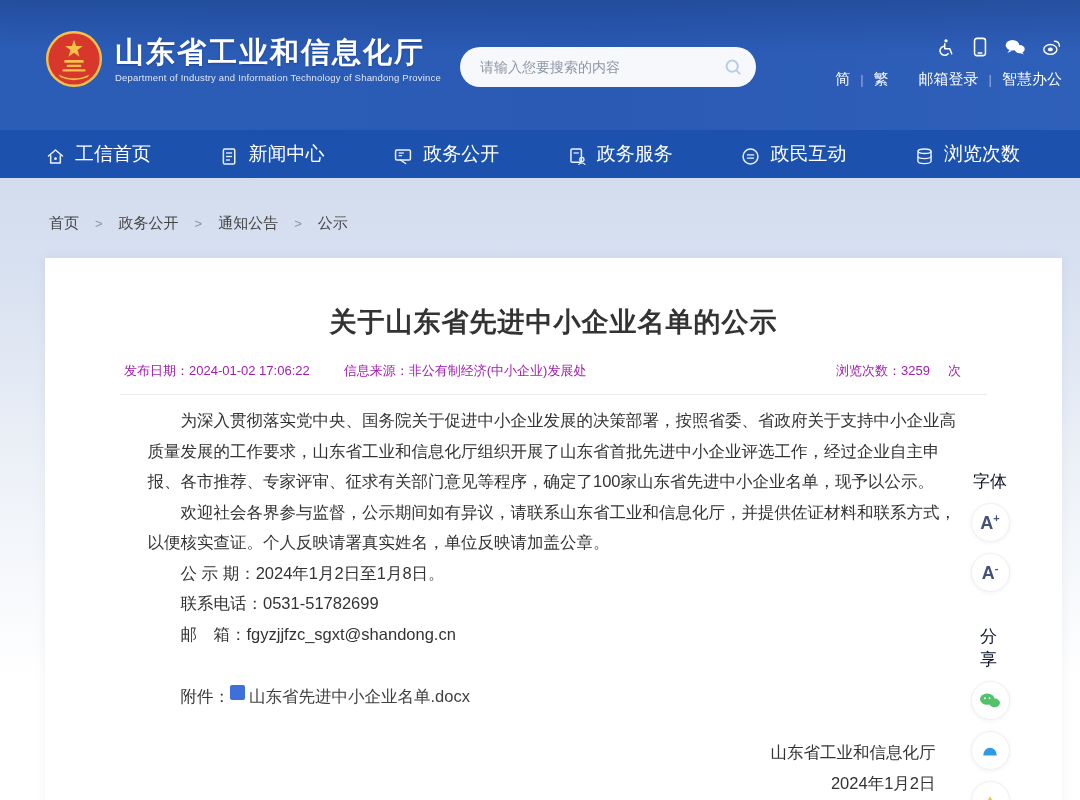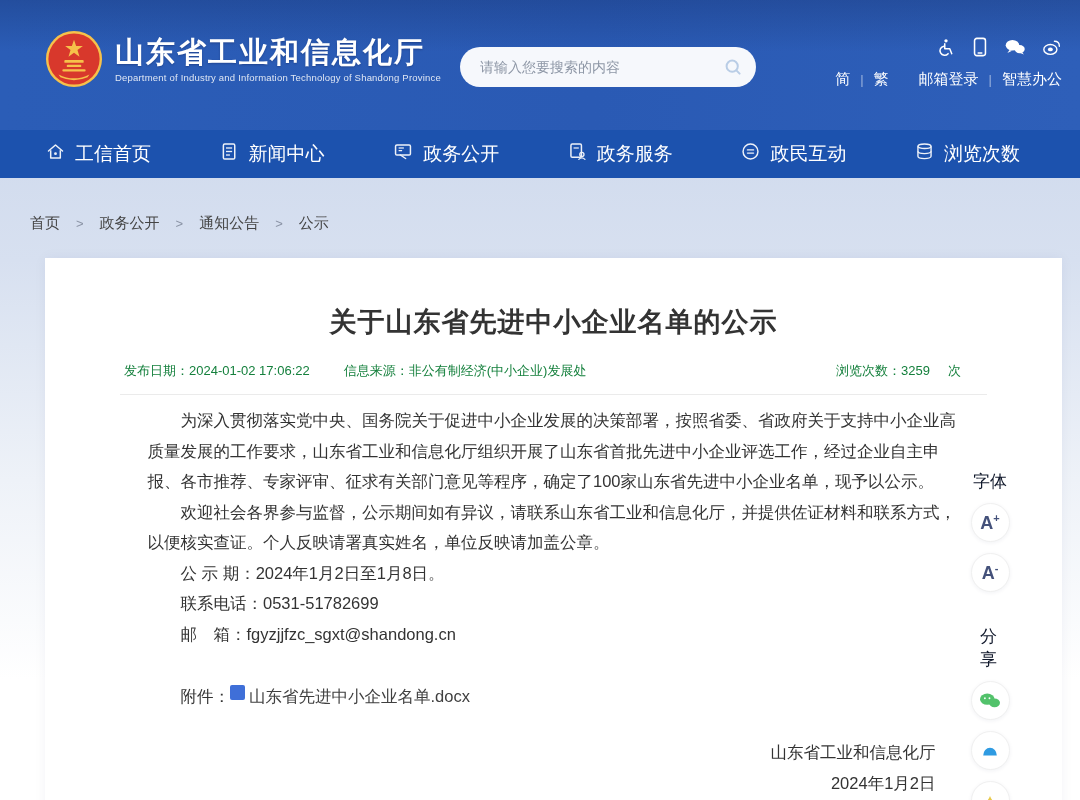--- a/index.html
+++ b/index.html
@@ -35,37 +35,37 @@
   .hdr-icons svg { display:block; }
   .hdr-links { margin-top:12px; font-size:15px; display:flex; gap:10px; align-items:center;
     justify-content:flex-end; }
   .hdr-links .sep { color:rgba(255,255,255,.5); font-size:13px; }
   .hdr-links span[data-interactable="true"] { cursor:pointer; }
 
   
   .nav { position:absolute; top:130px; left:0; width:1080px; height:48px;
     background:#1c52ae; display:flex; align-items:center;
     justify-content:space-between; padding:0 60px 0 45px; }
-  .nav-item { display:flex; align-items:flex-start; gap:9px; color:#fff; font-size:19px;
+  .nav-item { display:flex; align-items:flex-end; gap:9px; color:#fff; font-size:19px;
     cursor:pointer; white-space:nowrap; }
   .nav-item svg { display:block; opacity:.92; }
 
   
-  .breadcrumb { position:absolute; top:214px; left:30px; display:flex; align-items:center;
+  .breadcrumb { position:absolute; top:214px; left:49px; display:flex; align-items:center;
     font-size:15px; color:#444; }
   .crumb { cursor:pointer; }
   .crumb-sep { color:#8a93a5; margin:0 16px; font-size:13px; }
 
   
   .card { position:absolute; left:45px; top:258px; width:1017px; height:700px;
     background:#fff; box-shadow:0 0 12px rgba(20,40,90,.05); }
   .article-title { text-align:center; font-size:27px; font-weight:bold; color:#333;
     letter-spacing:1px; margin-top:46px;font-family:Liberation Serif, serif; }
   .meta-row { width:867px; margin:22px auto 0; display:flex; align-items:baseline;
-    font-size:13px; color:#15803d; padding:0 4px 14px 4px; border-bottom:1px solid #ebebeb; }
+    font-size:13px; color:#a21caf; padding:0 4px 14px 4px; border-bottom:1px solid #ebebeb; }
   .meta-item { margin-right:34px; white-space:nowrap; }
   .meta-views { margin-left:auto; margin-right:22px; white-space:nowrap; }
   .meta-views .vu { margin-left:18px; }
 
   .article-body { width:812px; margin:0 auto; padding-top:10px;
     font-size:16.5px; color:#333; line-height:30.5px; }
   .article-body p { text-indent:2em; margin:0; }
 
   .attachment-row { margin-top:32px; font-size:16.5px; color:#333; text-indent:2em;
     display:block; line-height:30px; }

